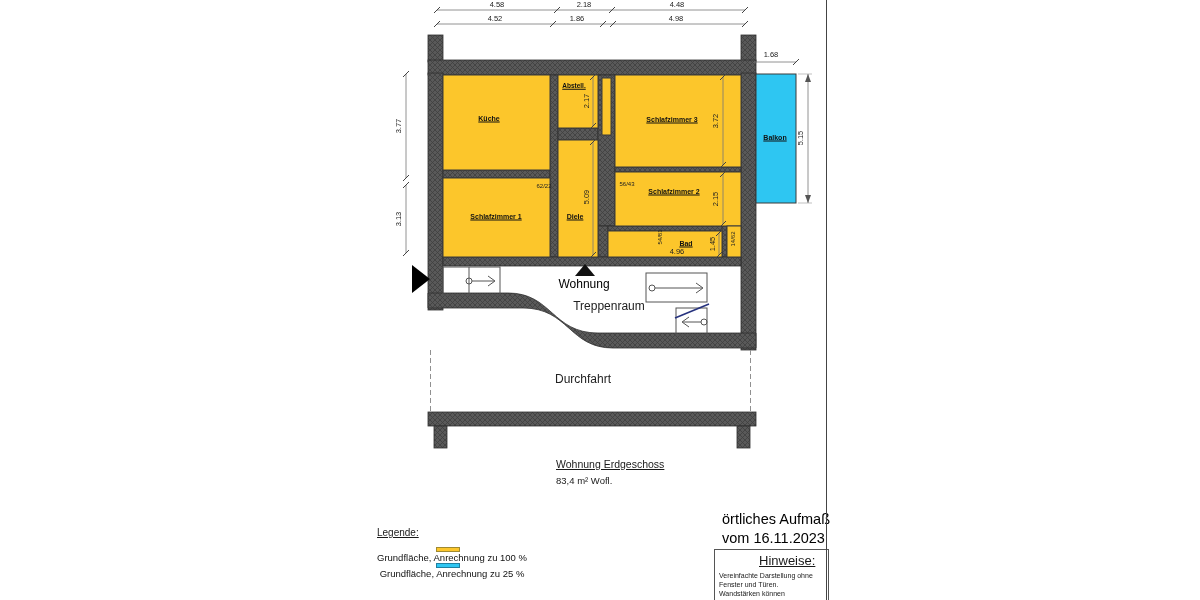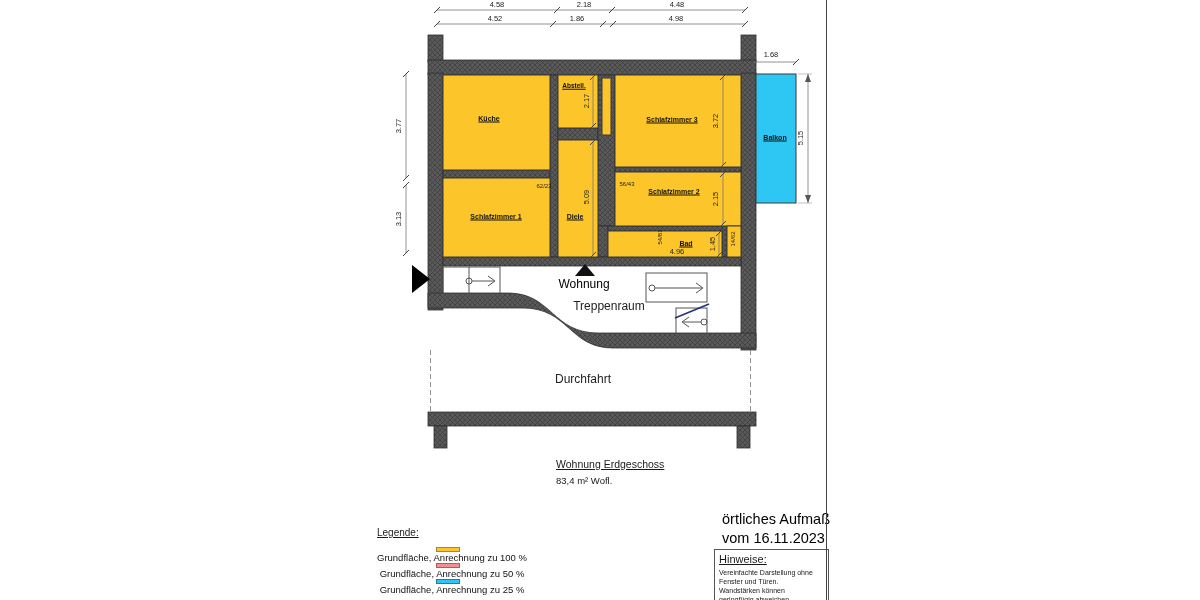--- a/index.html
+++ b/index.html
@@ -12,21 +12,21 @@
   .dim{font-size:7.5px;color:#222;}
   .mark{font-size:6px;color:#222;}
   .area-lbl{font-size:12px;color:#222;}
   .entry-lbl{font-size:12px;font-weight:normal;color:#000;}
   .title-block{position:absolute;left:556px;top:458px;}
   .title-line{font-size:10.5px;font-weight:normal;text-decoration:underline;}
   .subtitle-line{font-size:9.5px;margin-top:5px;}
   .survey{position:absolute;left:722px;top:510px;font-size:14.5px;line-height:19px;color:#000;}
   .notes-box{position:absolute;left:714px;top:549px;width:106px;border:1px solid #555;
              padding:3px 3px 4px 4px;background:#fff;}
-  .notes-head{font-size:11px;text-decoration:underline;margin-bottom:3px;}
+  .notes-head{font-size:13px;text-decoration:underline;margin-bottom:3px;margin-left:40px;}
   .notes-body{font-size:7px;line-height:9px;width:100px;}
   .legend{position:absolute;left:377px;top:527px;}
   .legend-head{font-size:10px;text-decoration:underline;margin-bottom:9px;}
   .legend-row{display:flex;align-items:center;height:16px;flex-direction:column;}
   .sw{width:24px;height:9px;margin-right:8px;border:1px solid #8a8a8a;box-sizing:border-box;}
   .sw-100{background:#fcc62b;border-color:#a08a31;}
   .sw-50{background:#f2908f;border-color:#c05553;}
   .sw-25{background:#2ec6f2;border-color:#1f7fa0;}
   .legend-label{font-size:9.5px;color:#111;}
   .border-line{position:absolute;left:826px;top:0;width:1px;height:600px;background:#444;}
@@ -206,23 +206,19 @@
     <div class="notes-body">Vereinfachte Darstellung ohne Fenster und Türen. Wandstärken können geringfügig abweichen.</div>
   </div>
 
   <div class="legend">
     <div class="legend-head">Legende:</div>
     <div class="legend-row">
       <span class="sw sw-100"></span>
       <span class="legend-label">Grundfläche, Anrechnung zu 100 %</span>
     </div>
     <div class="legend-row">
-      <span class="sw sw-50"></span>
-      <span class="legend-label">Grundfläche, Anrechnung zu 50 %</span>
-    </div>
-    <div class="legend-row">
       <span class="sw sw-25"></span>
       <span class="legend-label">Grundfläche, Anrechnung zu 25 %</span>
     </div>
   </div>
 
   <div class="border-line"></div>
 </div>
 
 </body></html>

